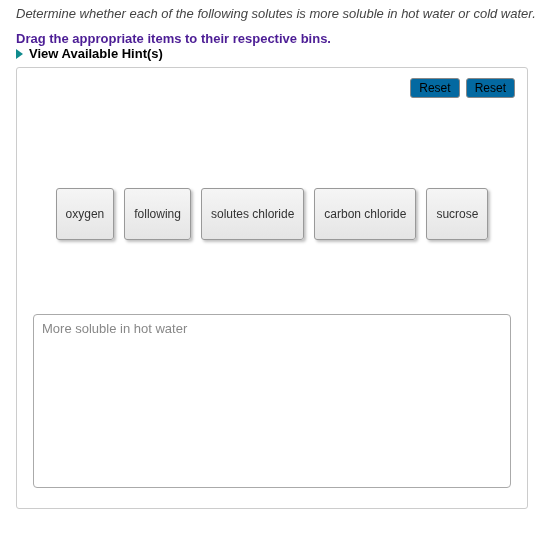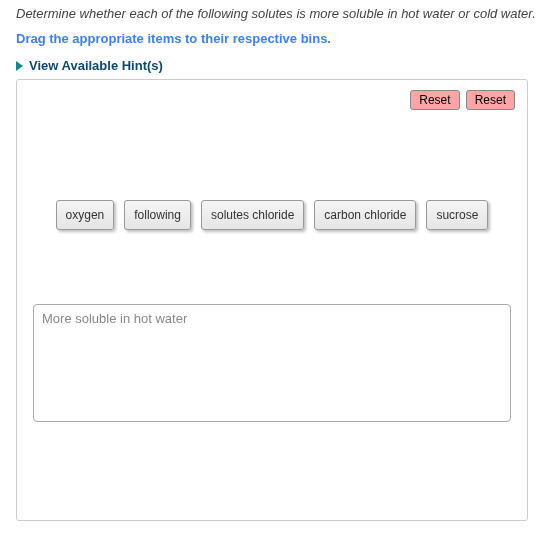--- a/index.html
+++ b/index.html
@@ -6,23 +6,23 @@
   body {
     font-family: Arial, Helvetica, sans-serif;
     font-size: 13px;
     color: #333;
     background: #fff;
     width: 548px;
     height: 548px;
     padding: 6px 0 0 16px;
   }
   .question { color: #444; margin-bottom: 10px; font-style: italic; }
-  .instruction { font-weight: bold; color: #3b82f6; margin-bottom: 12px; }
+  .instruction { font-weight: bold; color: #4c1d95; margin-bottom: 0; }
   .hints {
-    color: #0c4a6e;
+    color: #000000;
     font-weight: bold;
     font-size: 13px;
     cursor: pointer;
     display: inline-flex;
     align-items: center;
     gap: 6px;
     margin-bottom: 6px;
   }
   .hints .tri {
     width: 0; height: 0;
@@ -42,49 +42,49 @@
   .topbar {
     display: flex;
     justify-content: flex-end;
     gap: 6px;
   }
   .btn {
     font-size: 12px;
     padding: 2px 8px;
     border: 1px solid #888;
     border-radius: 3px;
-    background: #fca5a5;
+    background: #0369a1;
     cursor: pointer;
     font-family: inherit;
   }
   .chips {
     display: flex;
     justify-content: center;
     gap: 10px;
     margin-top: 90px;
   }
   .chip {
     font-size: 12px;
-    padding: 7px 9px;
+    padding: 18px 9px;
     border: 1px solid #999;
     border-radius: 3px;
     background: linear-gradient(#f5f5f5, #e5e5e5);
     cursor: grab;
     box-shadow: 2px 2px 3px rgba(0,0,0,0.25);
     color: #333;
   }
   .bins {
     display: flex;
     gap: 14px;
     margin-top: 74px;
     padding: 0 4px;
   }
   .bin {
     flex: 1;
-    height: 118px;
+    height: 174px;
     border: 1px solid #aaa;
     border-radius: 4px;
     padding: 6px 8px;
     background: #fff;
   }
   .bin-title {
     color: #888;
     font-size: 13px;
   }
 </style>

